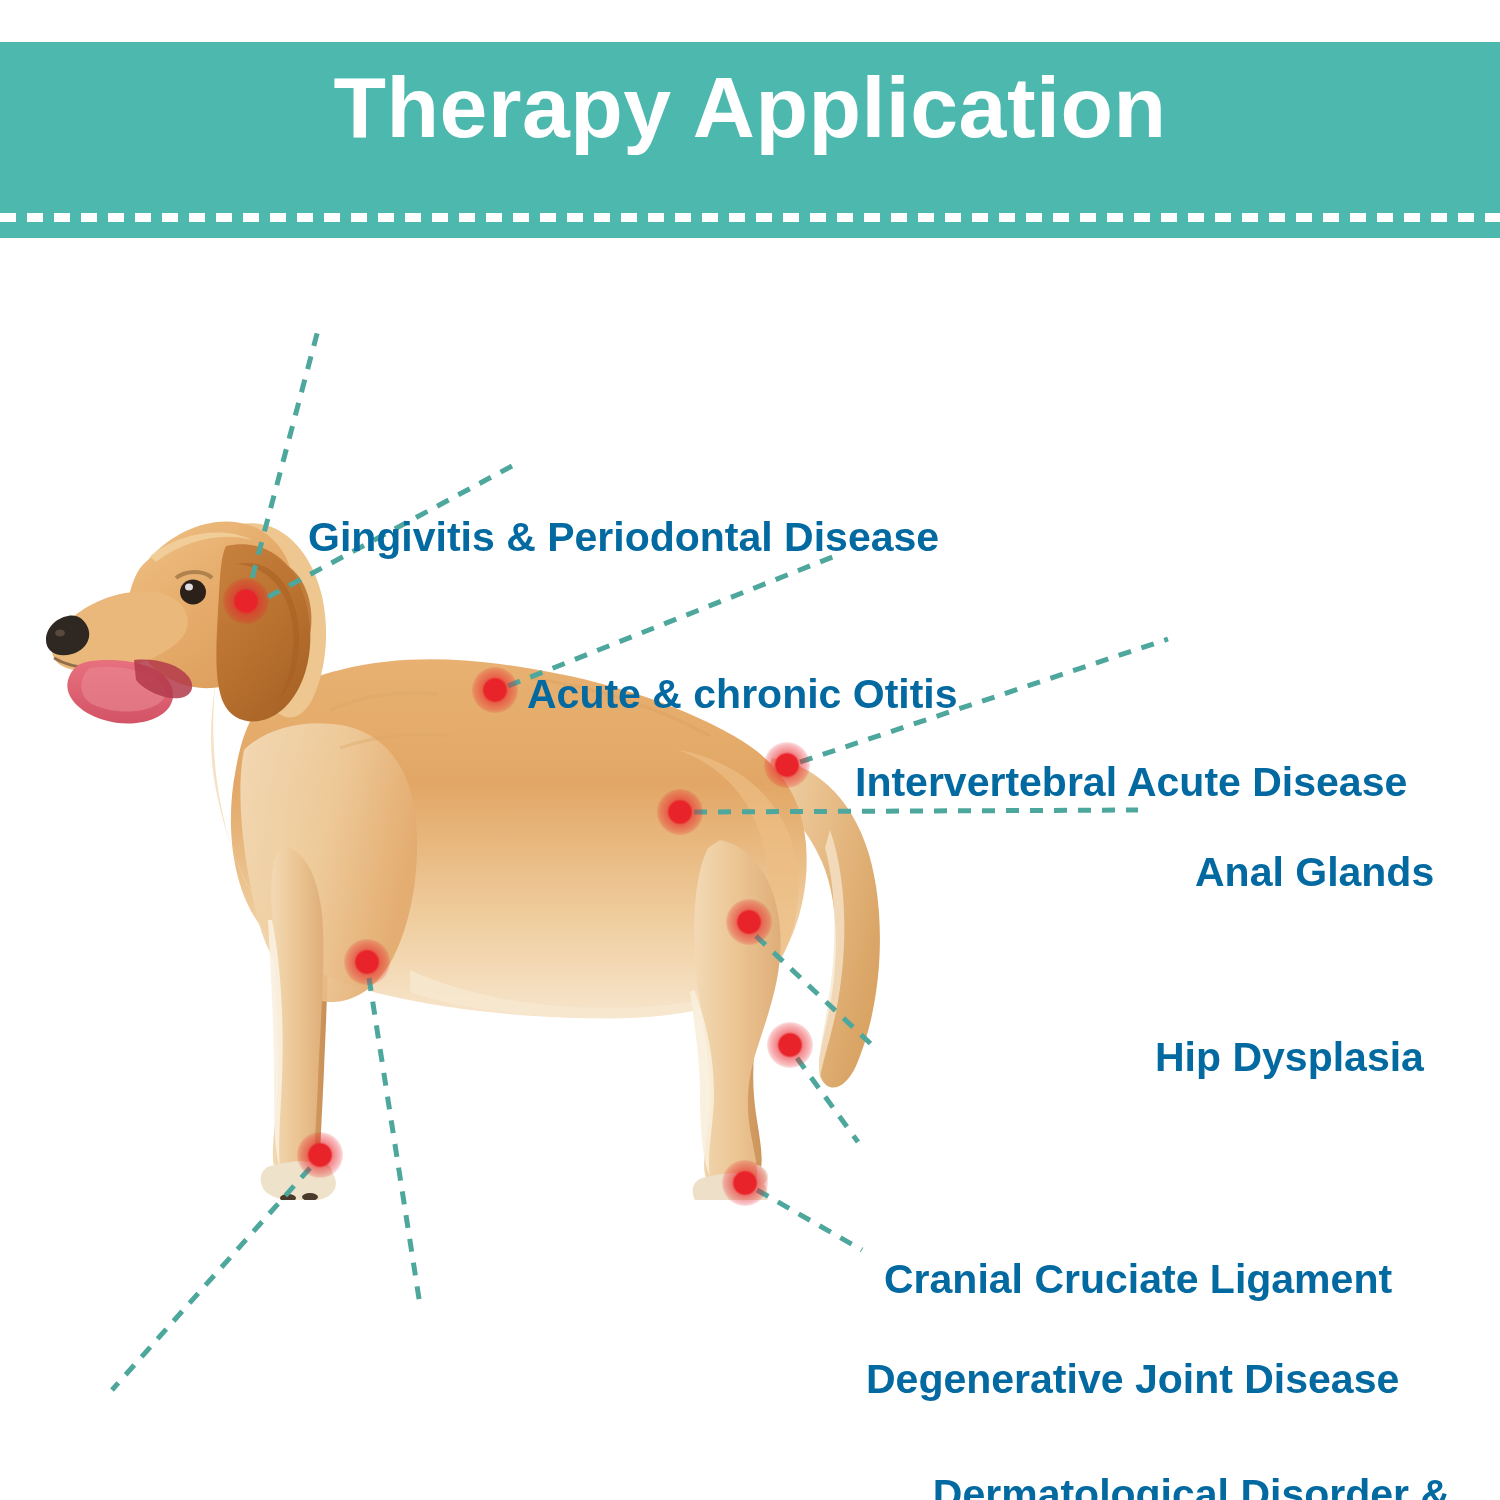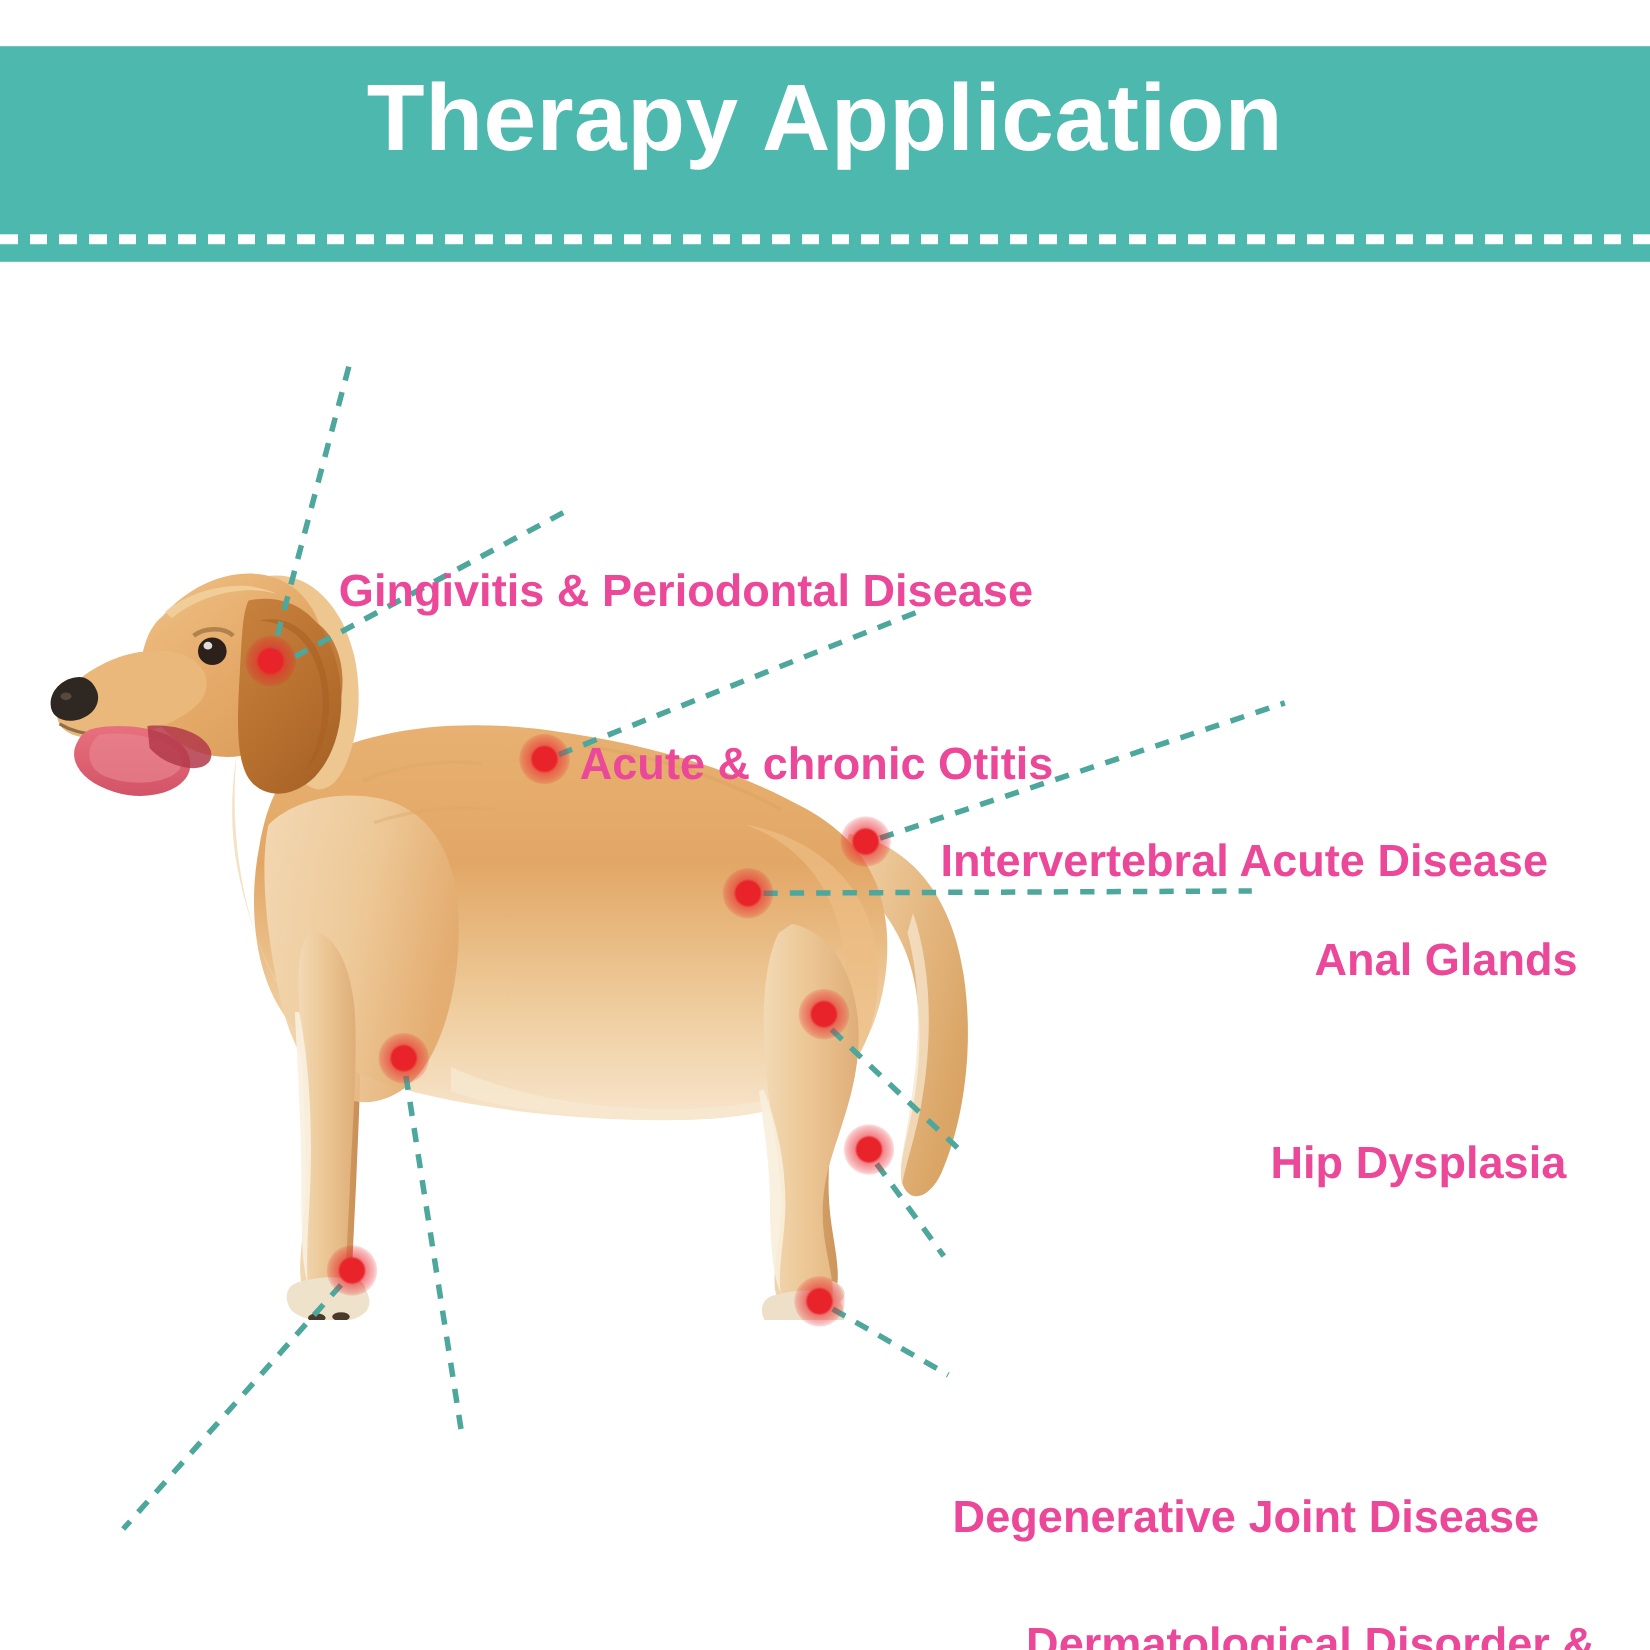--- a/index.html
+++ b/index.html
@@ -79,21 +79,21 @@
     position: absolute;
     left: 30px;
     top: 262px;
     width: 900px;
     height: 700px;
   }
 
   
   .label {
     position: absolute;
-    color: #ec4899;
+    color: #0369a1;
     font-family: "Liberation Sans", sans-serif;
     font-weight: bold;
     font-size: 41px;
     line-height: 1.18;
     white-space: nowrap;
   }
   .label.two-line { white-space: normal; text-align: right; }
 
   
   .marker {
@@ -316,20 +316,21 @@
     <div class="label" style="left:308px; top:275px;">Gingivitis &amp; Periodontal Disease</div>
 
     <div class="label" style="left:527px; top:432px;">Acute &amp; chronic Otitis</div>
 
     <div class="label" style="left:855px; top:520px;">Intervertebral Acute Disease</div>
 
     <div class="label" style="left:1195px; top:610px;">Anal Glands</div>
 
     <div class="label" style="left:1155px; top:783px;margin-top:12px;">Hip Dysplasia</div>
 
+    <div class="label" style="left:884px; top:1017px;">Cranial Cruciate Ligament</div>
 
     <div class="label" style="left:866px; top:1117px;">Degenerative Joint Disease</div>
 
     <div class="label two-line" style="left:872px; top:1232px; width:578px;">
       <span>Dermatological Disorder &amp;</span><br>
       
     </div>
 
     <div class="marker" style="left:246px; top:363px;"></div>
     <div class="marker" style="left:495px; top:452px;"></div>

